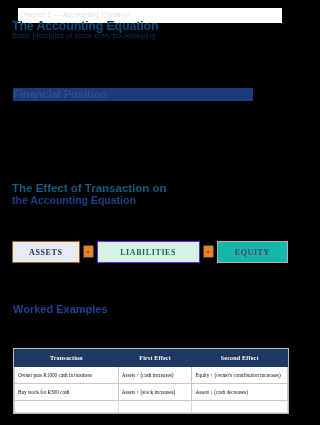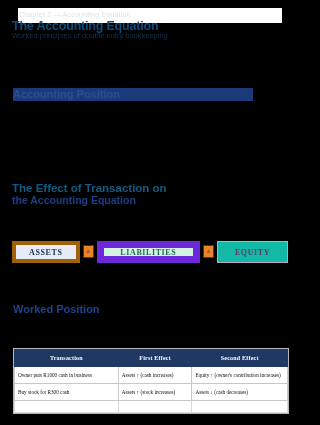--- a/index.html
+++ b/index.html
@@ -135,27 +135,27 @@
     font-family: "Liberation Serif", serif;
     font-weight: bold;
     font-size: 8px;
     letter-spacing: .6px;
     box-sizing: border-box;
     box-shadow: 1.5px 1.5px 0 rgba(0,0,0,.45);
   }
   .eq-assets {
     width: 72px;
     background: #e6ebf5;
-    border: 4px solid #a16207;
+    border: 1px solid #a16207;
     color: #1a2c52;
   }
   .eq-liab {
     width: 110px;
     background: #d4f2e6;
-    border: 7px solid #6d28d9;
+    border: 1px solid #6d28d9;
     color: #1e6b52;
   }
   .eq-equity {
     width: 76px;
     background: #14b8a6;
     border: 1px solid #c0a6c4;
     color: #5b3b6b;
   }
   .eq-conn {
     width: 9px;
@@ -223,28 +223,28 @@
   col.c2 { width: 27%; }
   col.c3 { width: 35%; }
 </style>
 </head>
 <body>
 
 <div class="top-banner"></div>
 <div class="top-banner-text">Chapter 2 — Accounting Equation</div>
 
 <div class="h-main">The Accounting Equation</div>
-<div class="h-sub">Worked principles of double entry bookkeeping</div>
-
-<div class="h-section h-2">Accounting Position</div>
+<div class="h-sub">Basic principles of stock entry bookkeeping</div>
+
+<div class="h-section h-2">Financial Position</div>
 
 <div class="h-section h-3">The Effect of Transaction on</div>
 <div class="h-section h-3b">the Accounting Equation</div>
 
-<div class="h-section h-4">Worked Position</div>
+<div class="h-section h-4">Worked Examples</div>
 
 <div class="eq-row">
   <div class="eq-box eq-assets">
     <span>ASSETS</span>
   </div>
   <div class="eq-conn"></div>
   <div class="eq-box eq-liab">
     <span>LIABILITIES</span>
   </div>
   <div class="eq-conn"></div>

